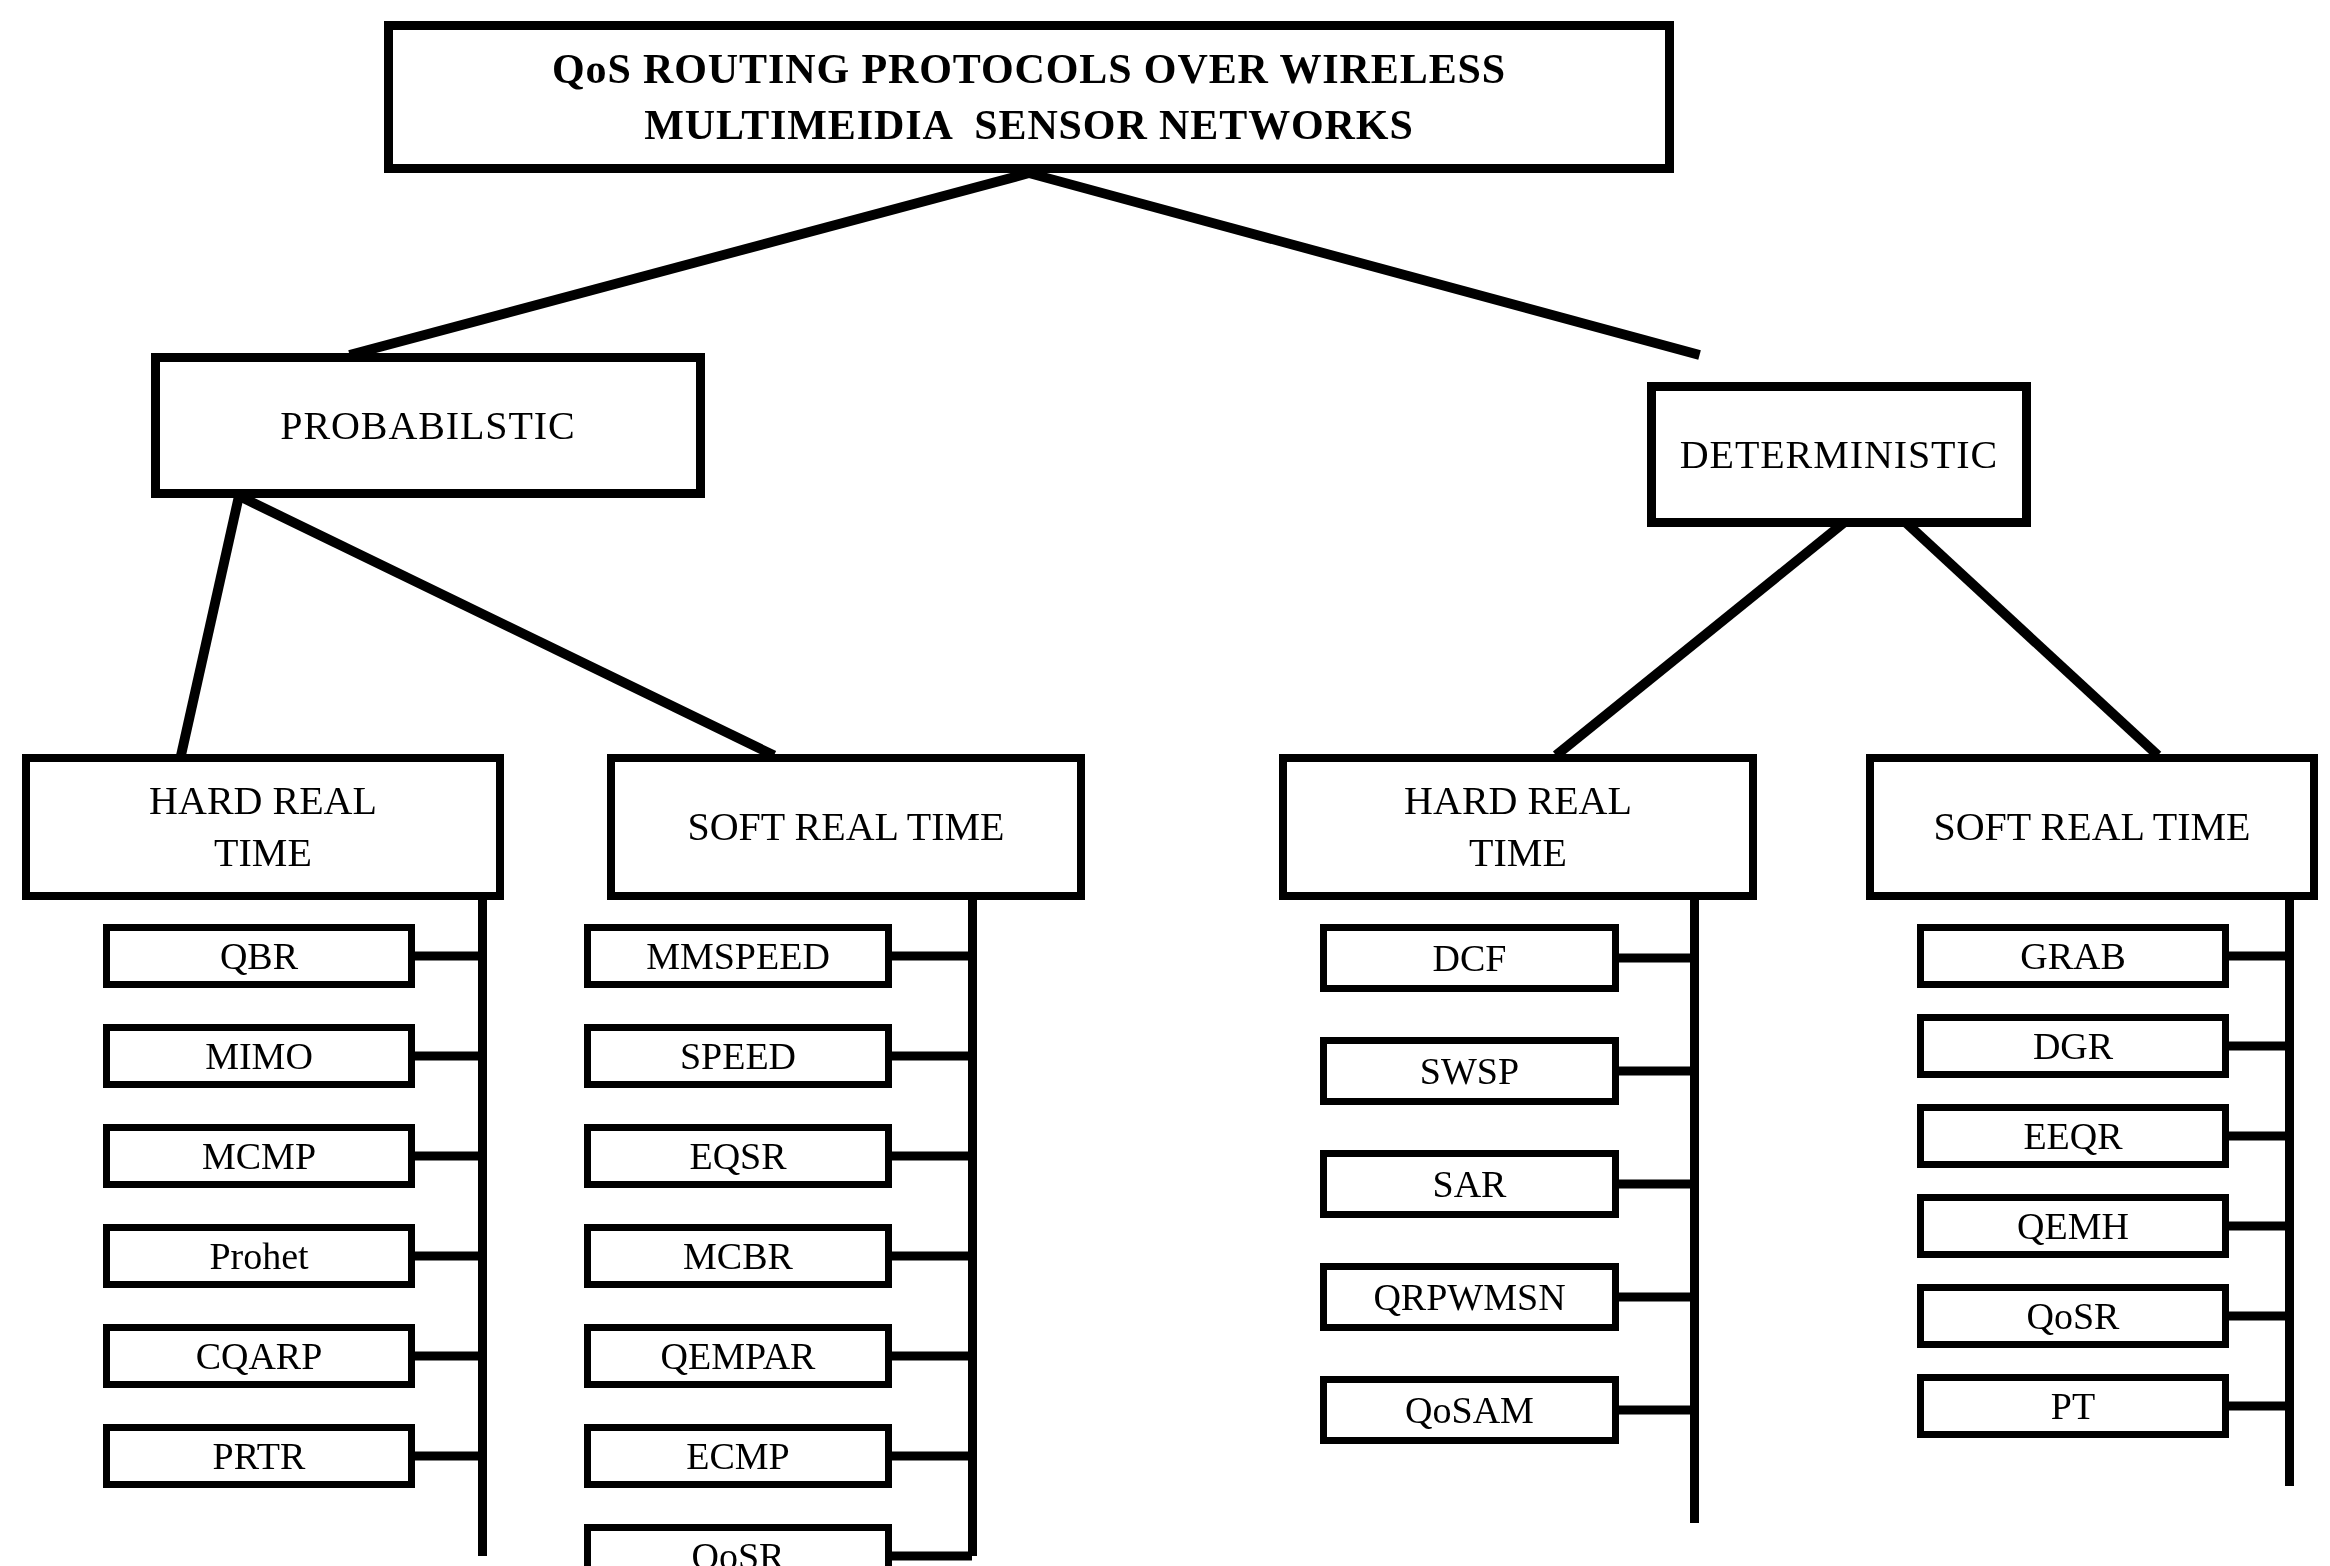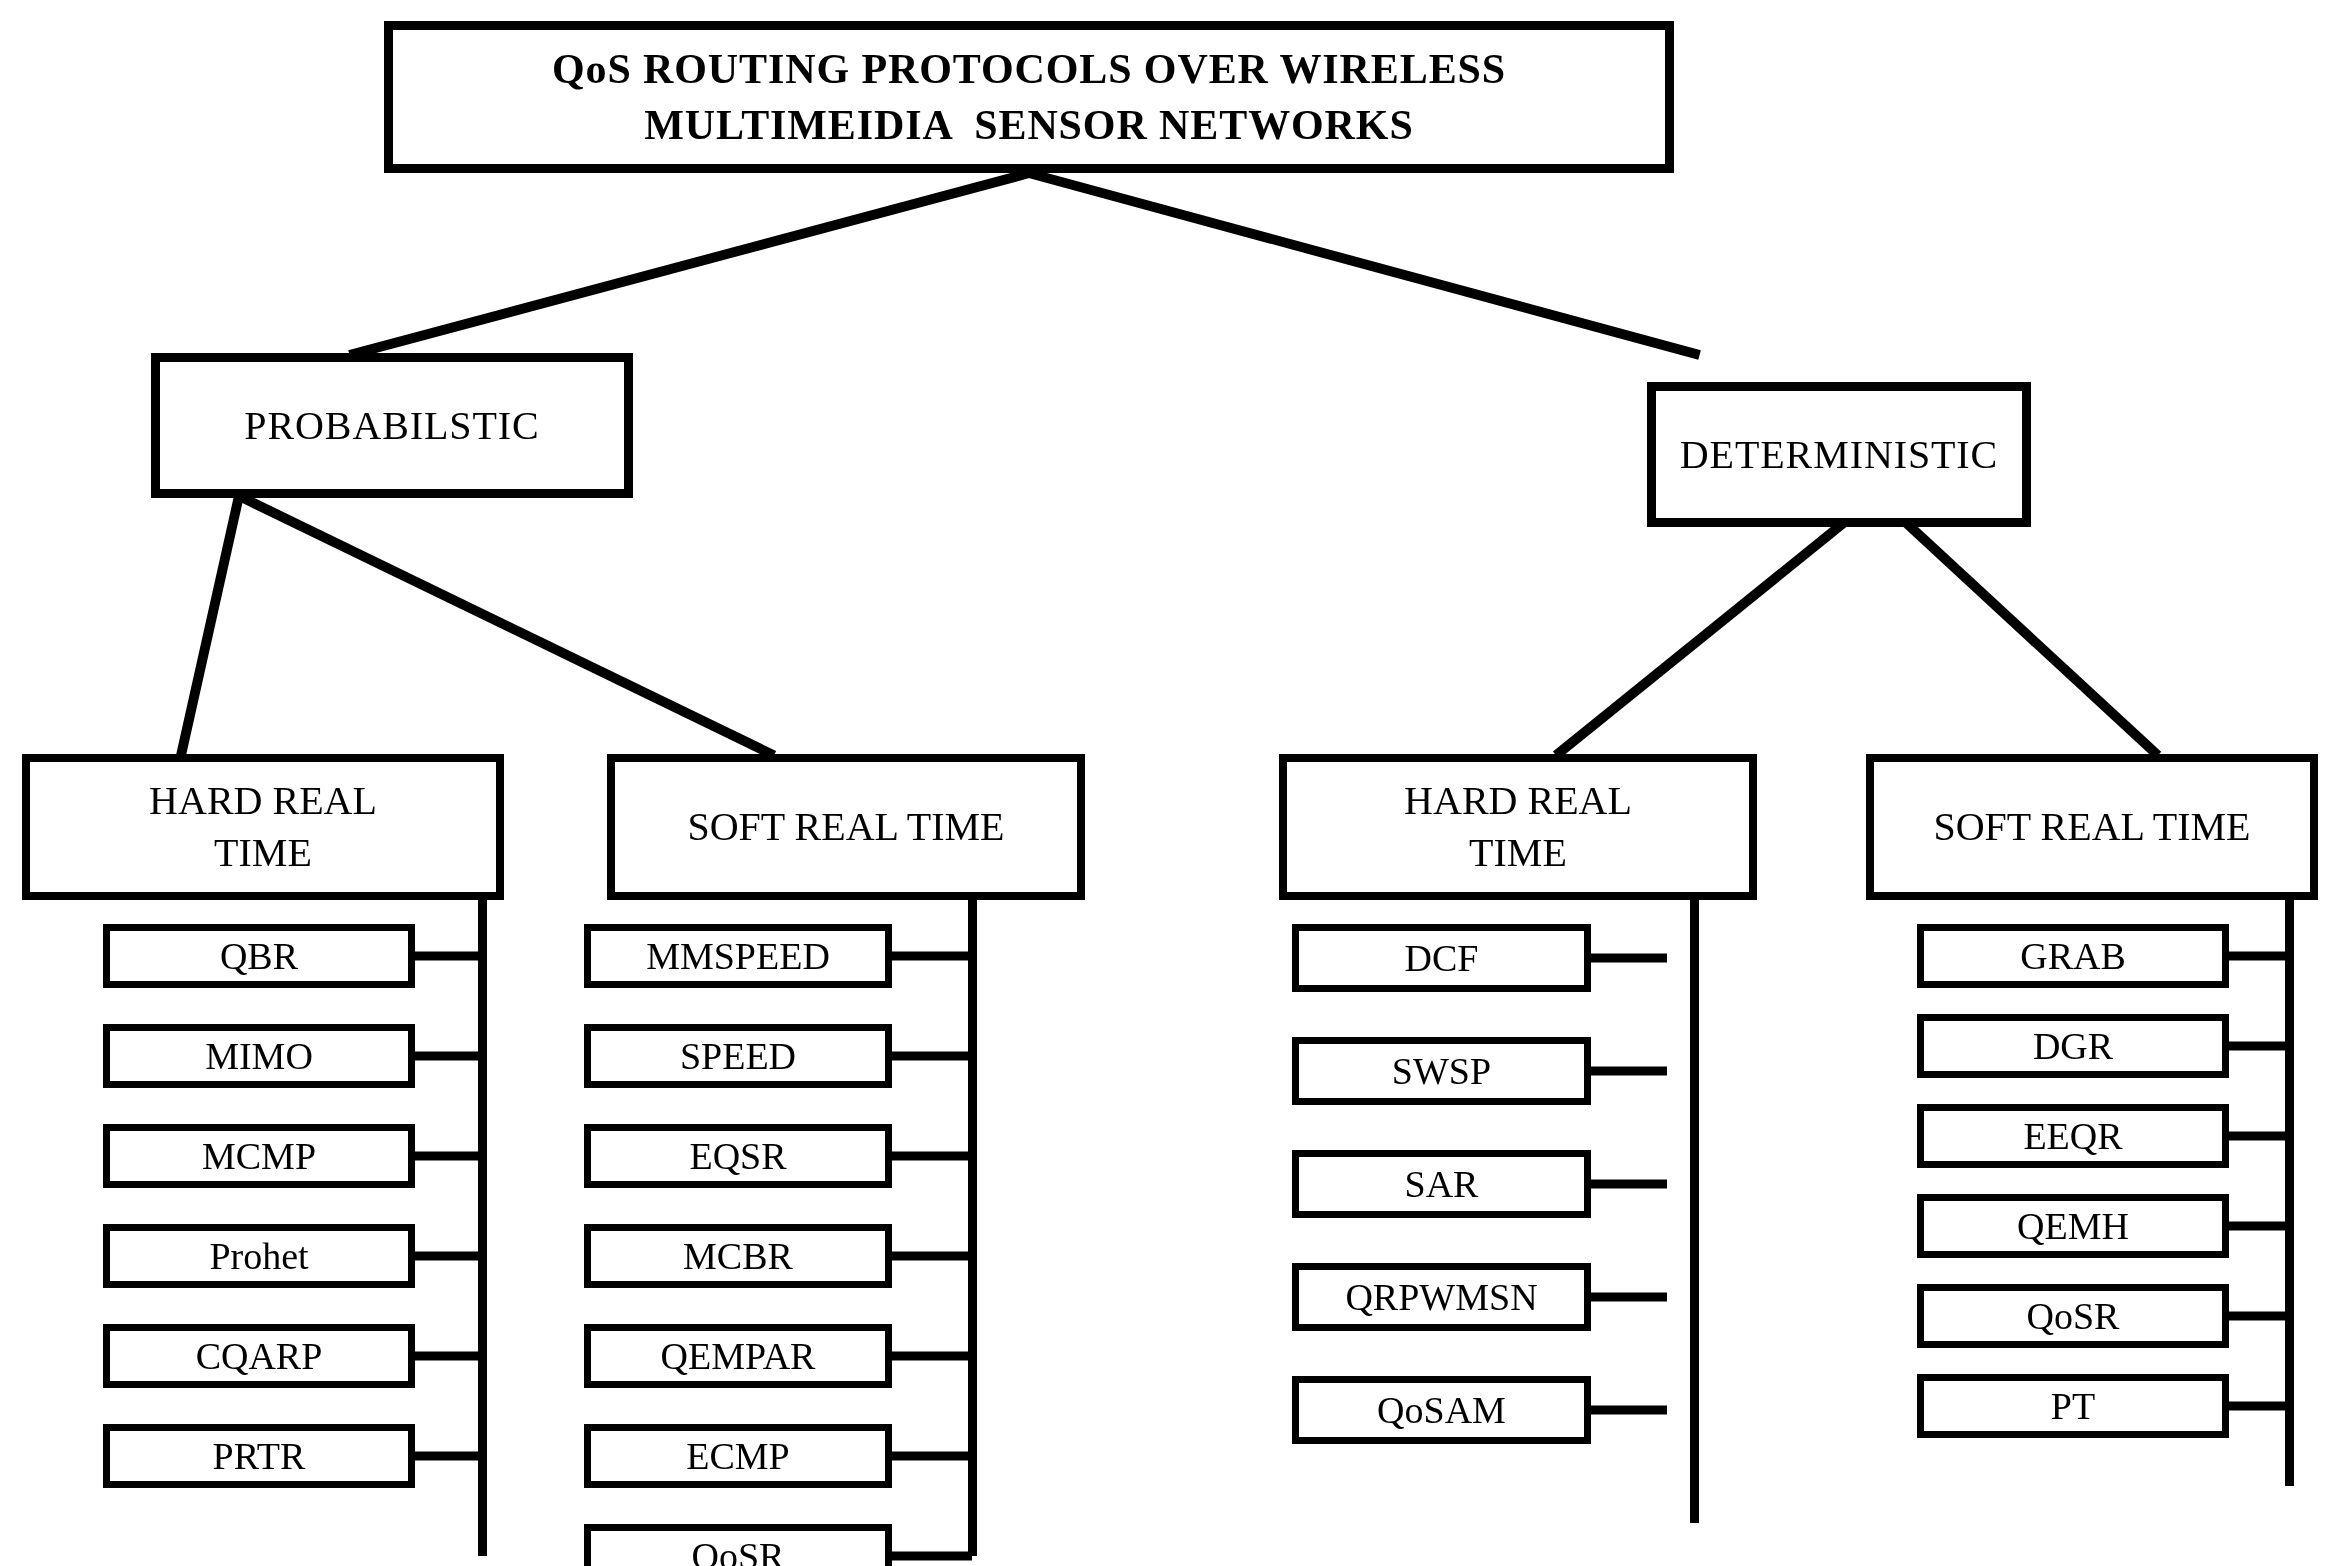--- a/index.html
+++ b/index.html
@@ -21,36 +21,36 @@
     align-items:center;justify-content:center;
     text-align:center;
     z-index:2;
   }
   .title-box{
     left:384px;top:21.4px;width:1290px;height:152px;
     font-weight:bold;font-size:42px;line-height:1.35;letter-spacing:0.9px;justify-content:center;
   }
   .title-box .tl{display:block;white-space:pre-wrap;}
   .branch-box{font-size:40px;letter-spacing:0.9px;height:145px;}
-  #branch-left{left:151px;top:353px;width:482px;}
+  #branch-left{left:151px;top:353px;width:554px;}
   #branch-right{left:1647px;top:342px;width:384px;margin-top:40px;}
   .cat-box{border-width:8px;font-size:40px;line-height:1.3;height:146px;top:754px;}
   #cat-lh{left:22px;width:482px;}
   #cat-ls{left:607px;width:478px;}
   #cat-rh{left:1279px;width:478px;}
   #cat-rs{left:1866px;width:452px;}
   .cat-box .wrap-narrow{display:inline-block;max-width:294px;}
   .cat-box .wrap-wide{display:inline-block;max-width:446px;text-align:right;}
   .plist{
     position:absolute;z-index:2;
     display:flex;flex-direction:column;
   }
   #list-lh{left:103px;top:924px;width:312px;gap:36px;--stub:68px;--ph:64px;}
   #list-ls{left:584px;top:924px;width:308px;gap:36px;--stub:80px;--ph:64px;}
-  #list-rh{left:1292px;top:924px;width:299px;gap:45px;--stub:76px;--ph:68px;}
+  #list-rh{left:1320px;top:924px;width:299px;gap:45px;--stub:76px;--ph:68px;}
   #list-rs{left:1917px;top:924px;width:312px;gap:26px;--stub:60px;--ph:64px;}
   .protocol-box{
     position:relative;
     height:var(--ph);
     background:#fff;border:7.1px solid #000;box-sizing:border-box;
     display:flex;align-items:center;justify-content:center;
     font-size:38px;text-align:center;
   }
   .stub{
     position:absolute;

